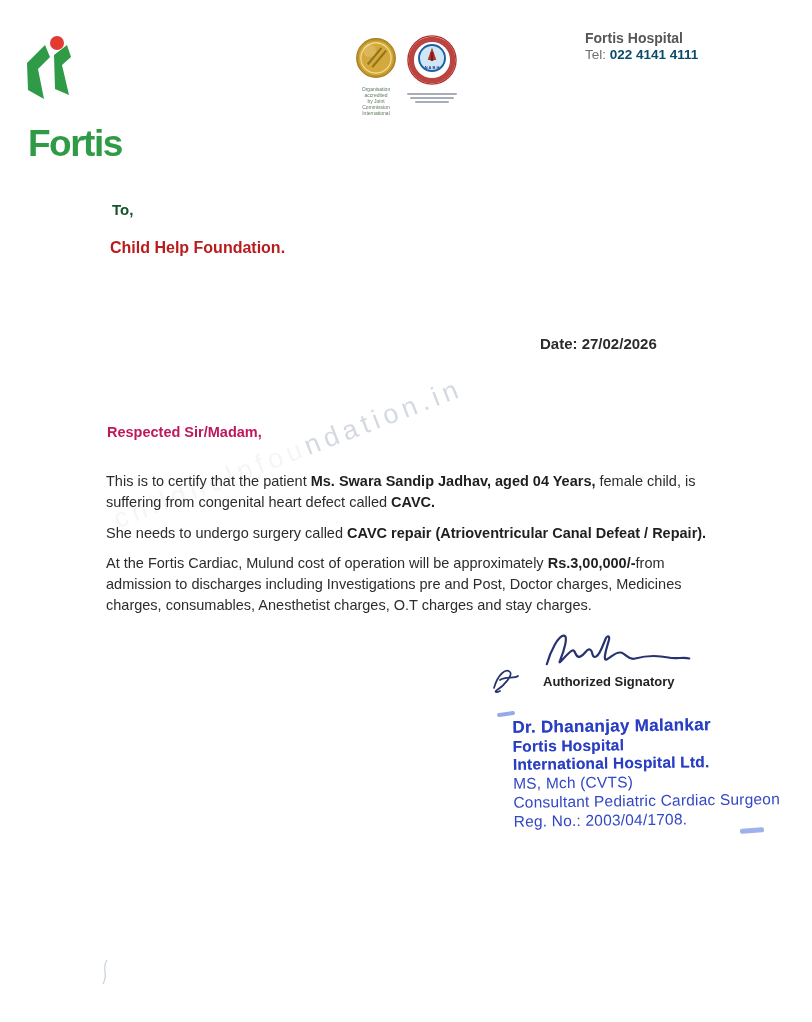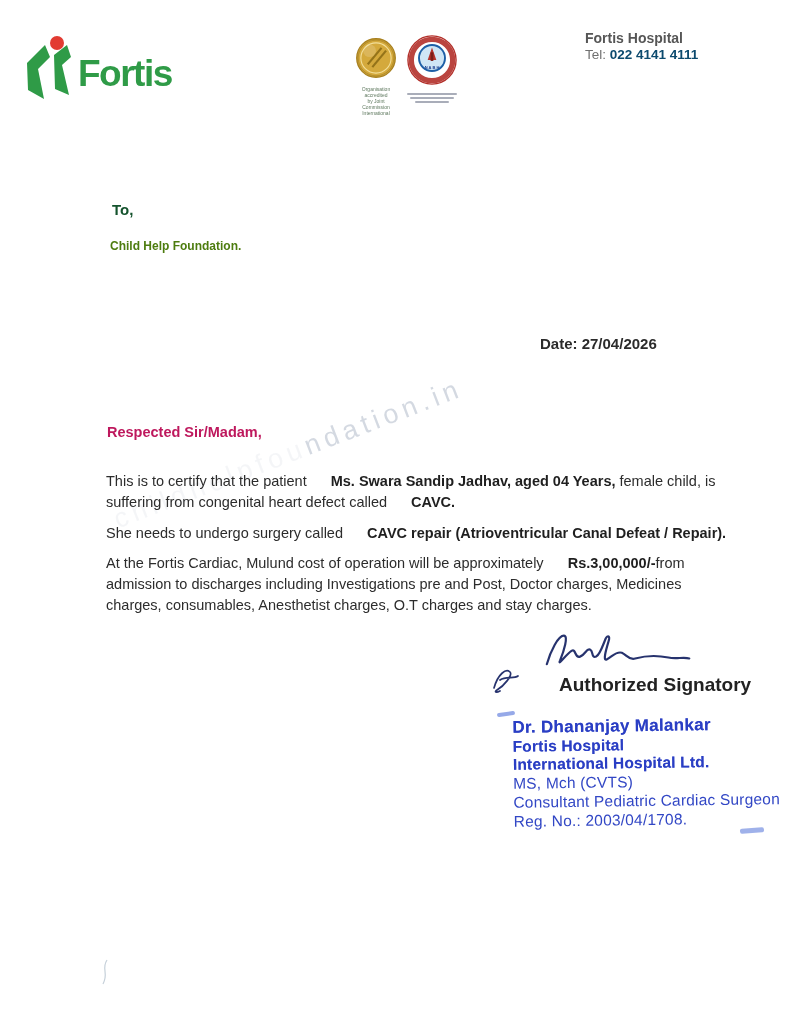--- a/index.html
+++ b/index.html
@@ -1,52 +1,52 @@
 <!DOCTYPE html>
 <html><head>
 <meta charset="utf-8">
 <style>
   html,body{margin:0;padding:0;background:#ffffff;}
   .page{
     position:relative;width:812px;height:1022px;background:#ffffff;overflow:hidden;
     font-family:"Liberation Sans",sans-serif;color:#2d2d2d;
   }
   
-  .logo{position:absolute;left:24px;top:33px;display:flex;align-items:flex-start;}
+  .logo{position:absolute;left:24px;top:33px;display:flex;align-items:flex-start;flex-direction:column;}
   .logo-icon{width:50px;height:70px;}
   .logo-word{margin-left:4px;margin-top:22px;font-size:37px;font-weight:bold;
     letter-spacing:-1.5px;color:#2f9b47;line-height:1;}
   .seal-jci{position:absolute;left:353px;top:36px;width:46px;text-align:center;}
   .seal-jci .cap{font-size:5px;line-height:6px;color:#607a60;margin-top:2px;}
   .seal-nabh{position:absolute;left:404px;top:34px;width:56px;text-align:center;}
   .cap-bars{margin-top:3px;display:flex;flex-direction:column;align-items:center;gap:2px;}
   .cap-bars div{height:2px;background:#a9adb9;border-radius:1px;}
   .hospital{position:absolute;left:585px;top:30px;font-size:13.5px;line-height:16.5px;color:#707070;}
   .hospital .hname{font-weight:bold;color:#565656;font-size:14px;}
   .tel-number{color:#0c4a6e;font-weight:bold;}
   
   .watermark{position:absolute;left:115px;top:505px;transform:rotate(-21deg);
     transform-origin:0 50%;font-size:27px;letter-spacing:5px;color:#9aa6ba;white-space:nowrap;z-index:0;}
   .wm-faint{opacity:0.10;}
   .wm-visible{opacity:0.42;}
   
   .to-label{position:absolute;left:112px;top:201px;font-size:15px;font-weight:bold;color:#14532d;}
-  .recipient{position:absolute;left:110px;top:239px;font-size:12px;font-weight:bold;color:#4d7c0f;}
+  .recipient{position:absolute;left:110px;top:239px;font-size:16px;font-weight:bold;color:#b91c1c;}
   .date-line{position:absolute;left:540px;top:335px;font-size:15px;font-weight:bold;color:#2b2b2b;}
   .salutation{position:absolute;left:107px;top:424px;font-size:14.5px;font-weight:bold;color:#be185d;z-index:1;}
   .para{position:absolute;left:106px;font-size:14.5px;line-height:21px;color:#2c2c2c;
     white-space:pre;z-index:1;}
   .p1{top:456px;}
   .p2{top:508px;}
   .p3{top:538px;}
-  .para b{color:#1f1f1f;margin-left:20px;}
+  .para b{color:#1f1f1f;}
   
   .sig{position:absolute;left:543px;top:630px;width:152px;height:38px;}
   .for-mark{position:absolute;left:488px;top:666px;width:34px;height:30px;}
-  .auth-label{position:absolute;left:559px;top:674px;font-size:19px;font-weight:bold;color:#222;}
+  .auth-label{position:absolute;left:543px;top:674px;font-size:13px;font-weight:bold;color:#222;}
   .stamp{position:absolute;left:513px;top:716px;transform:rotate(-0.8deg);
     color:#2a3ec4;z-index:1;}
   .stamp .s1{font-size:17px;font-weight:bold;line-height:20px;letter-spacing:.3px;
     text-shadow:0 0 .6px rgba(34,57,194,.6);}
   .stamp .s2,.stamp .s3{font-size:15.5px;font-weight:bold;line-height:18px;letter-spacing:.2px;
     text-shadow:0 0 .6px rgba(34,57,194,.55);}
   .stamp .s4,.stamp .s5,.stamp .s6{font-size:15.5px;line-height:19px;color:#3247c5;letter-spacing:.2px;}
   .smudge-a{position:absolute;left:497px;top:712px;width:18px;height:4px;background:#3f63d6;
     border-radius:2px;opacity:.55;transform:rotate(-8deg);}
   .smudge-b{position:absolute;left:740px;top:828px;width:24px;height:5px;background:#3f63d6;
@@ -101,21 +101,21 @@
 
   <div class="hospital">
     <div class="hname">Fortis Hospital</div>
     <div><span>Tel: </span><span class="tel-number">022 4141 4111</span></div>
   </div>
 
   <div class="watermark"><span class="wm-faint">childhelpfou</span><span class="wm-visible">ndation.in</span></div>
 
   <div class="to-label">To,</div>
   <div class="recipient">Child Help Foundation.</div>
-  <div class="date-line">Date: 27/04/2026</div>
+  <div class="date-line">Date: 27/02/2026</div>
   <div class="salutation">Respected Sir/Madam,</div>
 
   <p class="para p1"><span>This is to certify that the patient </span><b>Ms. Swara Sandip Jadhav, aged 04 Years,</b><span> female child, is
 suffering from congenital heart defect called </span><b>CAVC.</b></p>
 
   <p class="para p2"><span>She needs to undergo surgery called </span><b>CAVC repair (Atrioventricular Canal Defeat / Repair).</b></p>
 
   <p class="para p3"><span>At the Fortis Cardiac, Mulund cost of operation will be approximately </span><b>Rs.3,00,000/-</b><span>from
 admission to discharges including Investigations pre and Post, Doctor charges, Medicines
 charges, consumables, Anesthetist charges, O.T charges and stay charges.</span></p>

